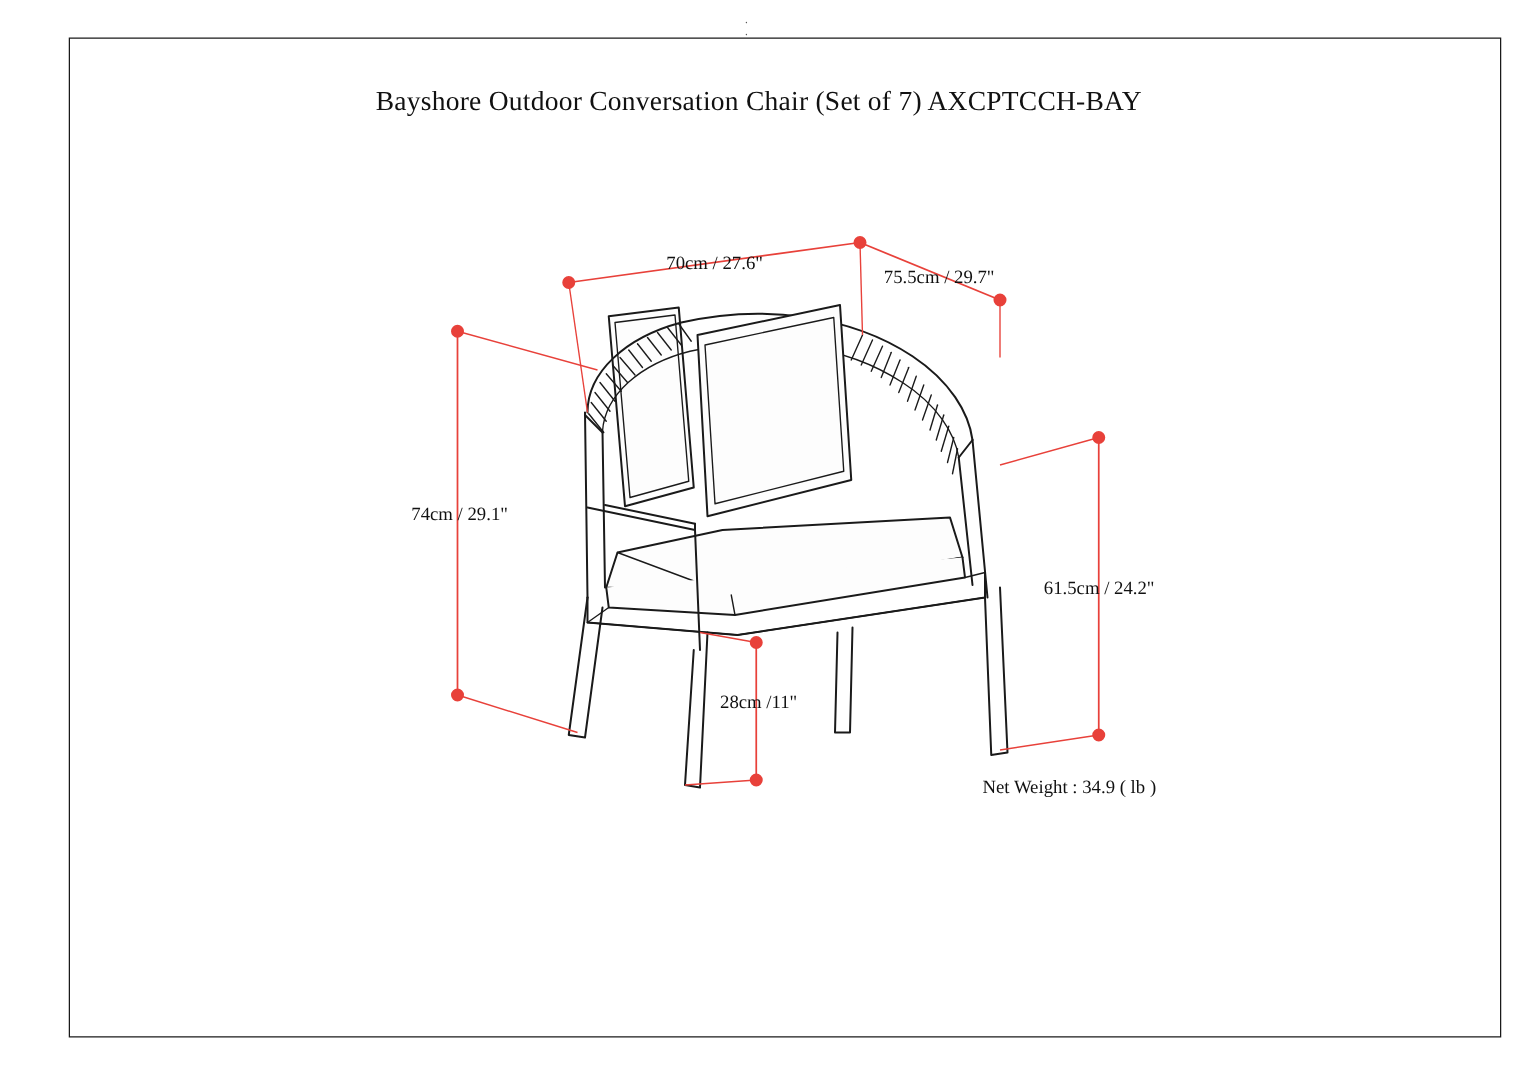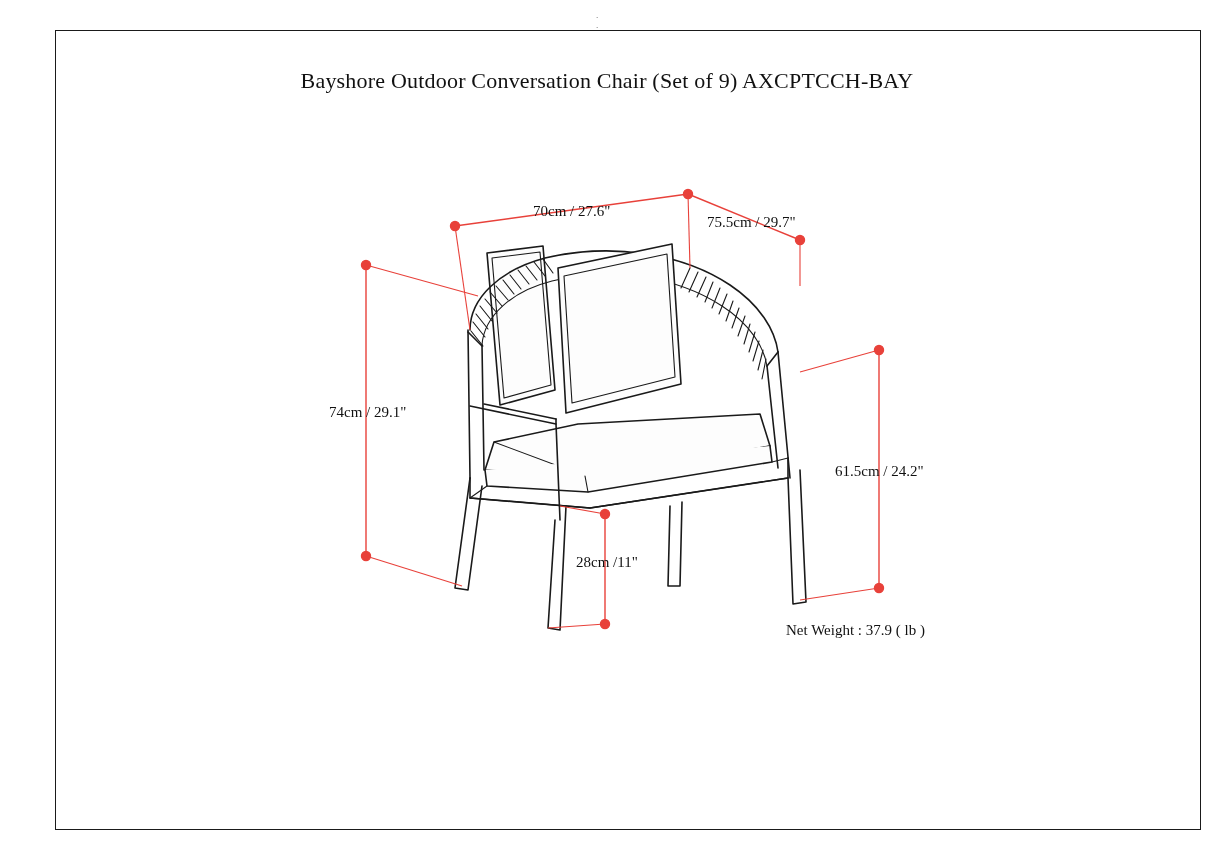--- a/index.html
+++ b/index.html
@@ -75,21 +75,21 @@
 </style>
 </head>
 <body>
 
 <div id="page">
 
   <div class="tiny-marks">. .</div>
 
   <div class="page-border"></div>
 
-  <div class="title">Bayshore Outdoor Conversation Chair (Set of 9) AXCPTCCH-BAY</div>
+  <div class="title">Bayshore Outdoor Conversation Chair (Set of 7) AXCPTCCH-BAY</div>
 
   <svg class="svg-wrap" viewBox="0 0 1214 858" xmlns="http://www.w3.org/2000/svg">
     <g fill="none" stroke="#1a1a1a" stroke-width="1.6" stroke-linejoin="round" stroke-linecap="round">
 
       <path d="M487 253 L543 246 L555 390 L500 405 Z" fill="#fdfdfd"></path>
       <path d="M492 258 L540 252 L551 385 L504 398 Z" fill="none" stroke-width="1.1"></path>
 
       <path d="M470 330 C 470 298, 500 270, 545 258 C 610 243, 680 252, 730 285 C 760 305, 775 330, 778 352" fill="none"></path>
       <path d="M482 345 C 484 316, 512 291, 552 281 C 612 267, 676 276, 722 306 C 750 324, 764 347, 767 366" fill="none" stroke-width="1.1"></path>
 
@@ -192,15 +192,15 @@
       <line x1="605" y1="624" x2="548" y2="628" stroke-width="1.1"></line>
     </g>
   </svg>
 
   <div class="dim-label" style="left:533px; top:203px;">70cm / 27.6"</div>
   <div class="dim-label" style="left:707px; top:214px;">75.5cm / 29.7"</div>
   <div class="dim-label" style="left:329px; top:404px;">74cm / 29.1"</div>
   <div class="dim-label" style="left:835px; top:463px;">61.5cm / 24.2"</div>
   <div class="dim-label" style="left:576px; top:554px;">28cm /11"</div>
 
-  <div class="weight-label" style="left:786px; top:622px;">Net Weight :  37.9 ( lb )</div>
+  <div class="weight-label" style="left:786px; top:622px;">Net Weight :  34.9 ( lb )</div>
 
 </div>
 
 </body></html>

